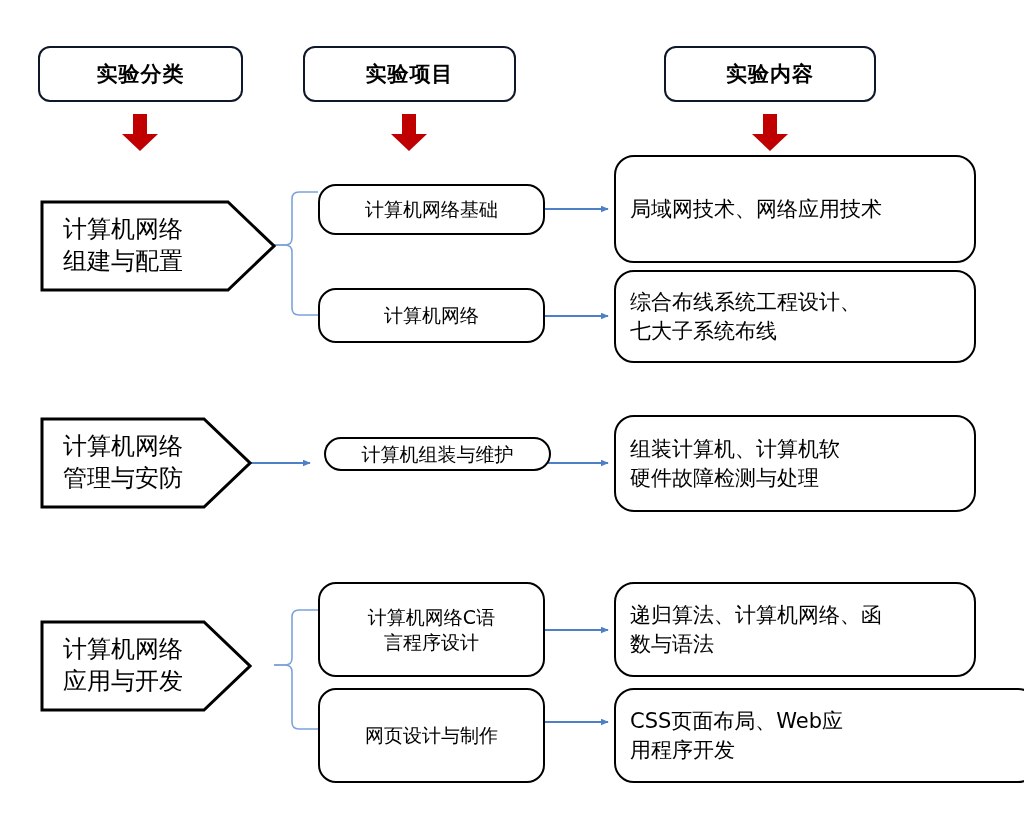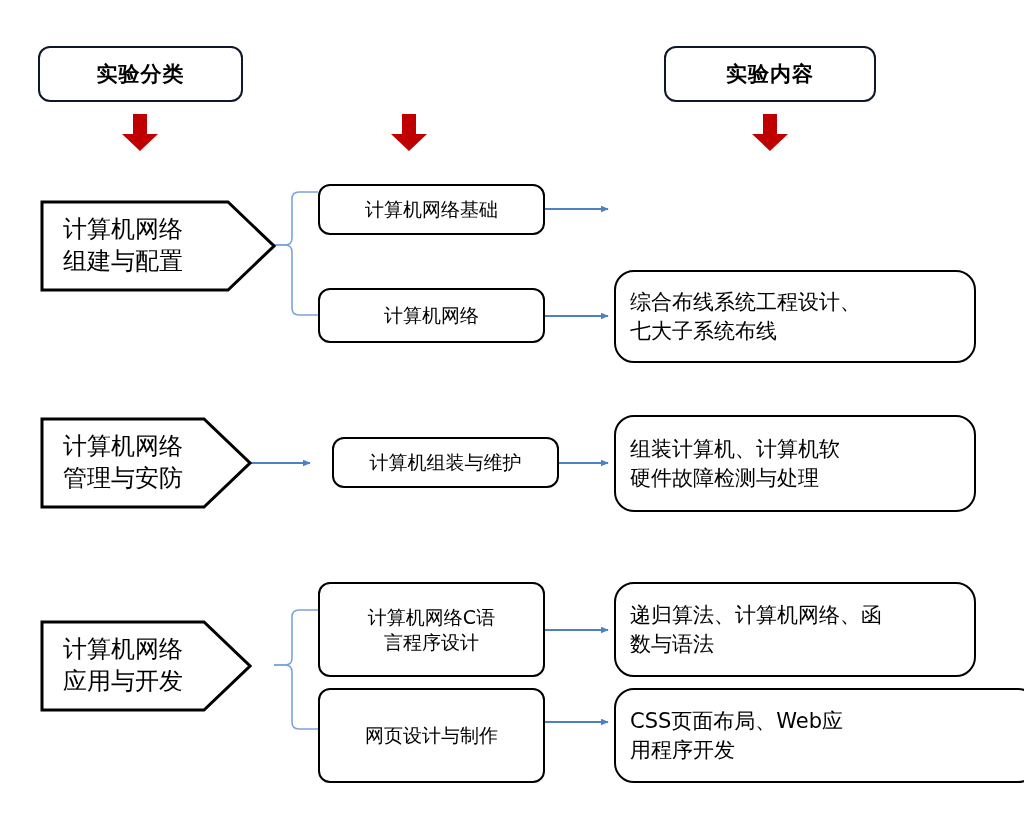--- a/index.html
+++ b/index.html
@@ -72,21 +72,21 @@
     color: #000000;
     text-align: center;
     white-space: pre-line;
   }
 
   
   .proj {
     position: absolute;
     box-sizing: border-box;
     border: 2.5px solid #000000;
-    border-radius: 12px;
+    border-radius: 18px;
     background: #ffffff;
     display: flex;
     align-items: center;
     justify-content: center;
     text-align: center;
     font-size: 19px;
     line-height: 1.3;
     color: #000000;
     white-space: pre-line;
     padding: 0 6px;
@@ -147,20 +147,23 @@
 
     <g stroke="#4E80C6" stroke-width="1.8" fill="none">
       <path d="M545,630 H608" marker-end="url(#bluearrow)"></path>
       <path d="M545,722 H608" marker-end="url(#bluearrow)"></path>
     </g>
   </svg>
 
   <div class="hdr" style="left:38px; top:46px; width:205px; height:56px;">
     <span>实验分类</span>
   </div>
+  <div class="hdr" style="left:303px; top:46px; width:213px; height:56px;">
+    <span>实验项目</span>
+  </div>
   <div class="hdr" style="left:664px; top:46px; width:212px; height:56px;">
     <span>实验内容</span>
   </div>
 
   <div class="redarrow" style="left:121px; top:114px;">
     <svg viewBox="0 0 38 38" xmlns="http://www.w3.org/2000/svg" width="38" height="38">
       <path d="M12,0 H26 V20 H37 L19,37 L1,20 H12 Z" fill="#C00000"></path>
     </svg>
   </div>
   <div class="redarrow" style="left:390px; top:114px;">
@@ -178,38 +181,41 @@
     <svg width="236" height="92" viewBox="0 0 236 92" xmlns="http://www.w3.org/2000/svg">
       <path d="M2,2 H188 L234,46 L188,90 H2 Z" fill="#ffffff" stroke="#000000" stroke-width="3"></path>
     </svg>
     <div class="cat-label">计算机网络
 组建与配置</div>
   </div>
 
   <div class="proj" style="left:318px; top:184px; width:227px; height:51px;">
     <span>计算机网络基础</span>
   </div>
+  <div class="cont" style="left:614px; top:155px; width:362px; height:108px;">
+    <span>局域网技术、网络应用技术</span>
+  </div>
 
   <div class="proj" style="left:318px; top:288px; width:227px; height:55px;">
     <span>计算机网络</span>
   </div>
   <div class="cont pad-left" style="left:614px; top:270px; width:362px; height:93px;">
     <span>综合布线系统工程设计、
 七大子系统布线</span>
   </div>
 
   <div class="cat" style="left:40px; top:417px; width:212px; height:92px;">
     <svg width="212" height="92" viewBox="0 0 212 92" xmlns="http://www.w3.org/2000/svg">
       <path d="M2,2 H164 L210,46 L164,90 H2 Z" fill="#ffffff" stroke="#000000" stroke-width="3"></path>
     </svg>
     <div class="cat-label">计算机网络
 管理与安防</div>
   </div>
 
-  <div class="proj" style="left:332px; top:437px; width:227px; height:51px;">
+  <div class="proj" style="left:324px; top:437px; width:227px; height:34px;">
     <span>计算机组装与维护</span>
   </div>
   <div class="cont pad-left" style="left:614px; top:415px; width:362px; height:97px;">
     <span>组装计算机、计算机软
 硬件故障检测与处理</span>
   </div>
 
   <div class="cat" style="left:40px; top:620px; width:212px; height:92px;">
     <svg width="212" height="92" viewBox="0 0 212 92" xmlns="http://www.w3.org/2000/svg">
       <path d="M2,2 H164 L210,46 L164,90 H2 Z" fill="#ffffff" stroke="#000000" stroke-width="3"></path>

